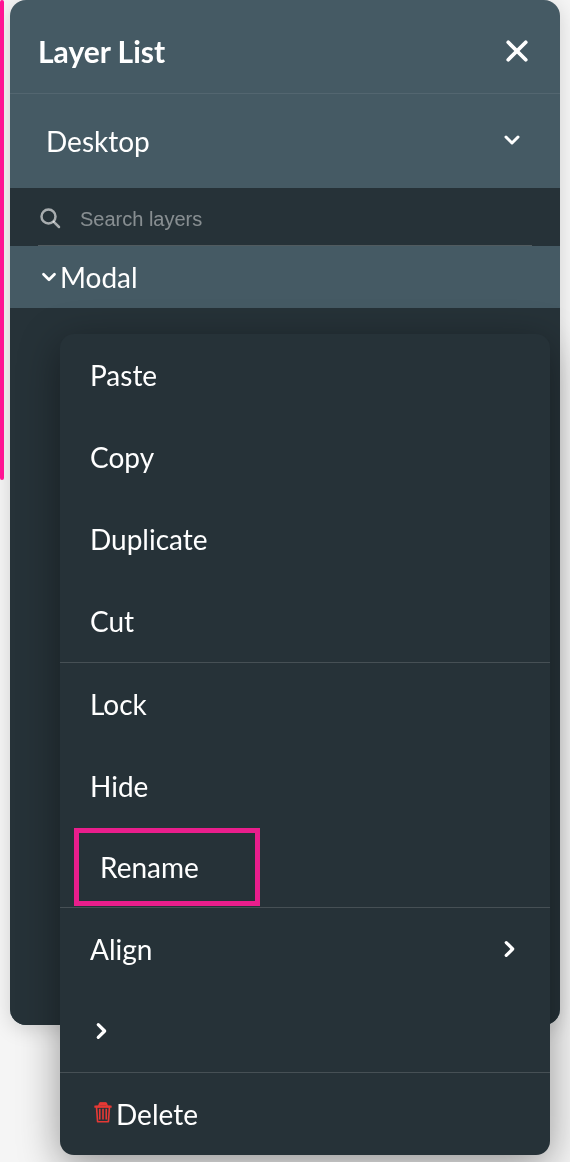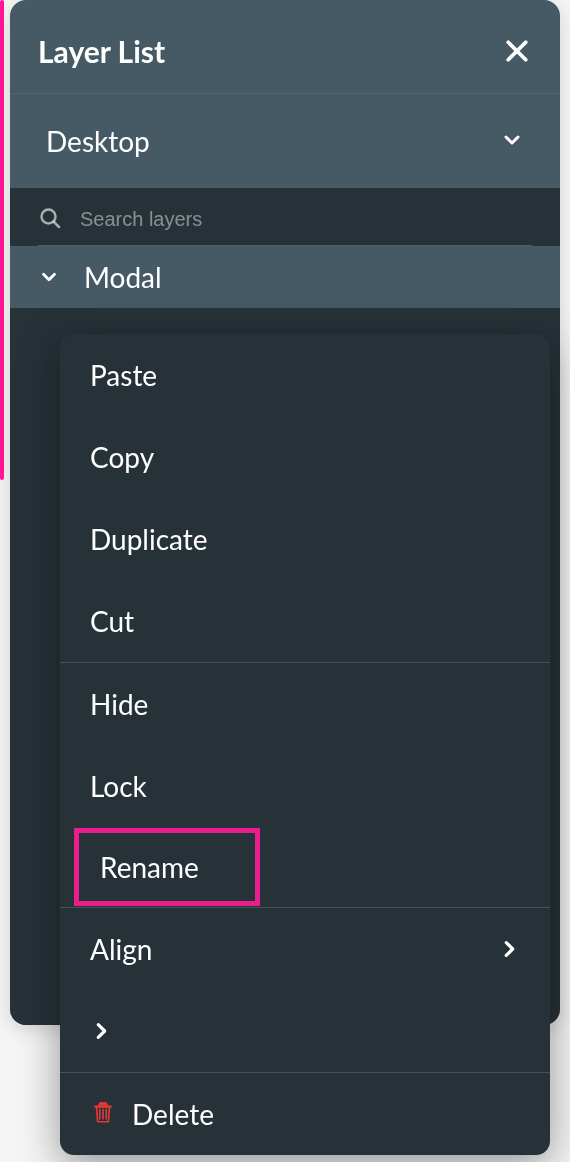--- a/index.html
+++ b/index.html
@@ -88,21 +88,21 @@
     .layer-tree {
       background: #263238;
       height: 100%;
     }
     .layer-row {
       display: flex;
       align-items: center;
       padding: 14px 28px;
       color: #fff;
       font-size: 28px;
-      gap: 24px;
+      gap: 0;
       cursor: pointer;
     }
     .layer-row.selected {
       background: #455a64;
     }
     .layer-row.child {
       padding-left: 74px;
       padding-top: 24px;
     }
     .layer-chevron {
@@ -124,21 +124,21 @@
       display: flex;
       align-items: center;
       justify-content: space-between;
       padding: 24px 30px;
       color: #fff;
       font-size: 28px;
       cursor: pointer;
     }
     .menu-item.with-icon {
       justify-content: flex-start;
-      gap: 16px;
+      gap: 0;
     }
     .menu-divider {
       height: 1px;
       background: rgba(255,255,255,0.15);
       margin: 0;
     }
     .menu-item.highlighted {
       outline: 5px solid #e91e8c;
       outline-offset: -3px;
       display: inline-flex;
@@ -231,24 +231,24 @@
     <span>Copy</span>
   </div>
   <div class="menu-item">
     <span>Duplicate</span>
   </div>
   <div class="menu-item">
     <span>Cut</span>
   </div>
   <div class="menu-divider"></div>
   <div class="menu-item">
+    <span>Lock</span>
+  </div>
+  <div class="menu-item">
     <span>Hide</span>
-  </div>
-  <div class="menu-item">
-    <span>Lock</span>
   </div>
   <div class="highlight-wrap">
     <div class="menu-item highlighted">
       <span>Rename</span>
     </div>
   </div>
   <div class="menu-divider"></div>
   <div class="menu-item">
     <span>Align</span>
     <span class="chevron-right-menu">

